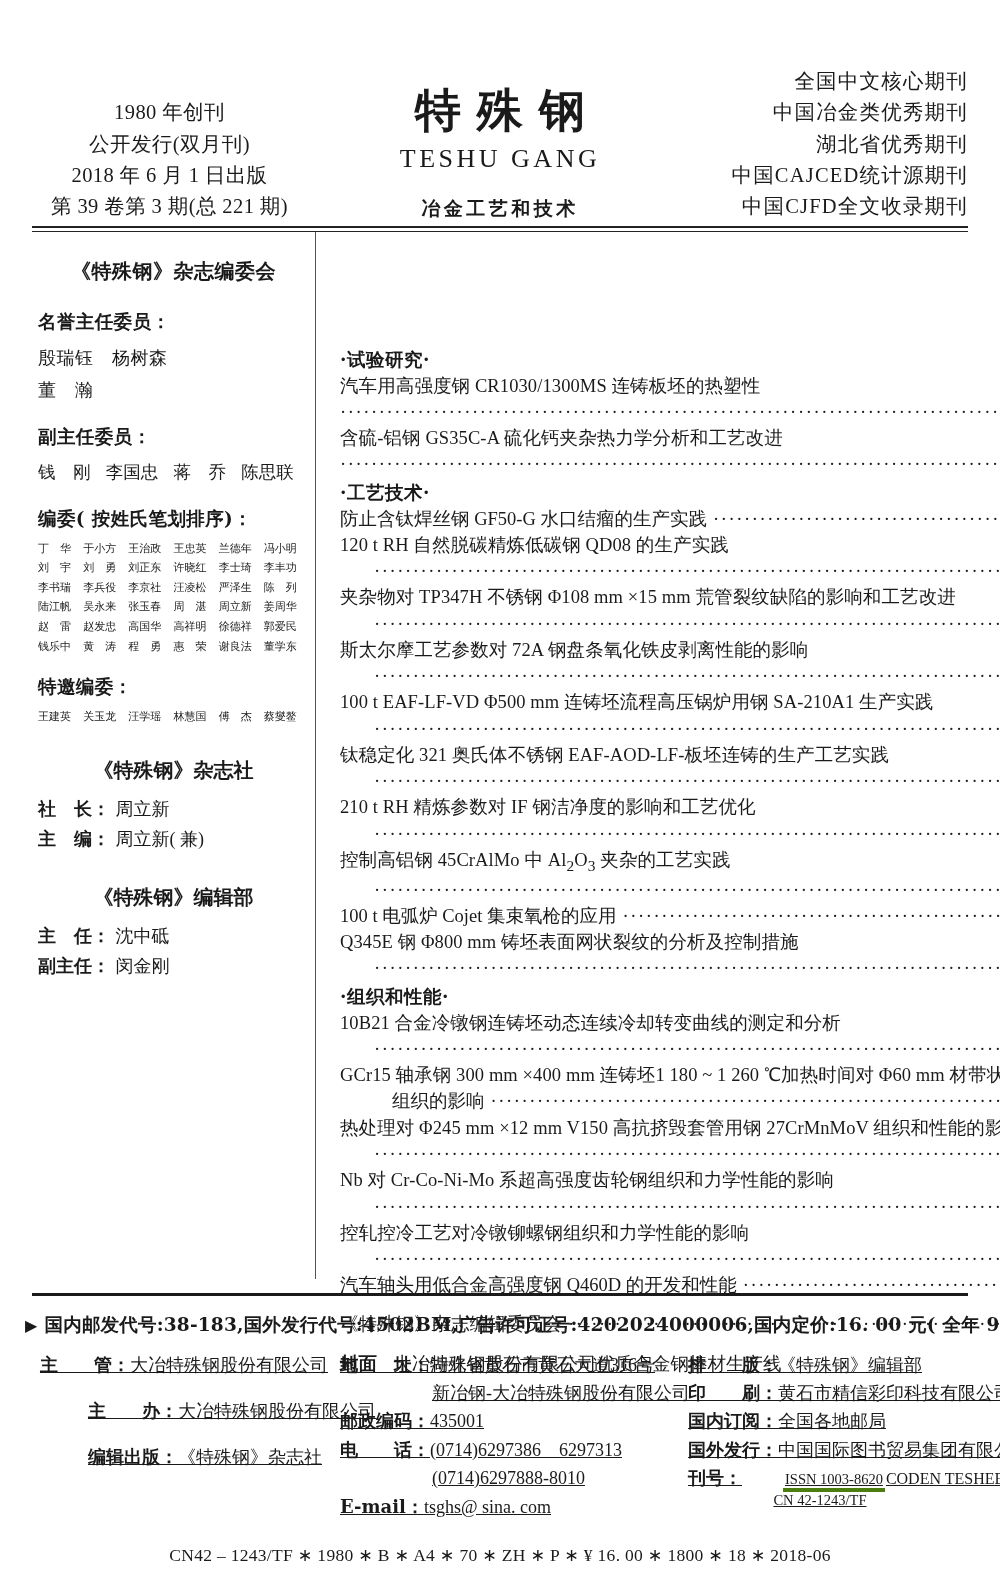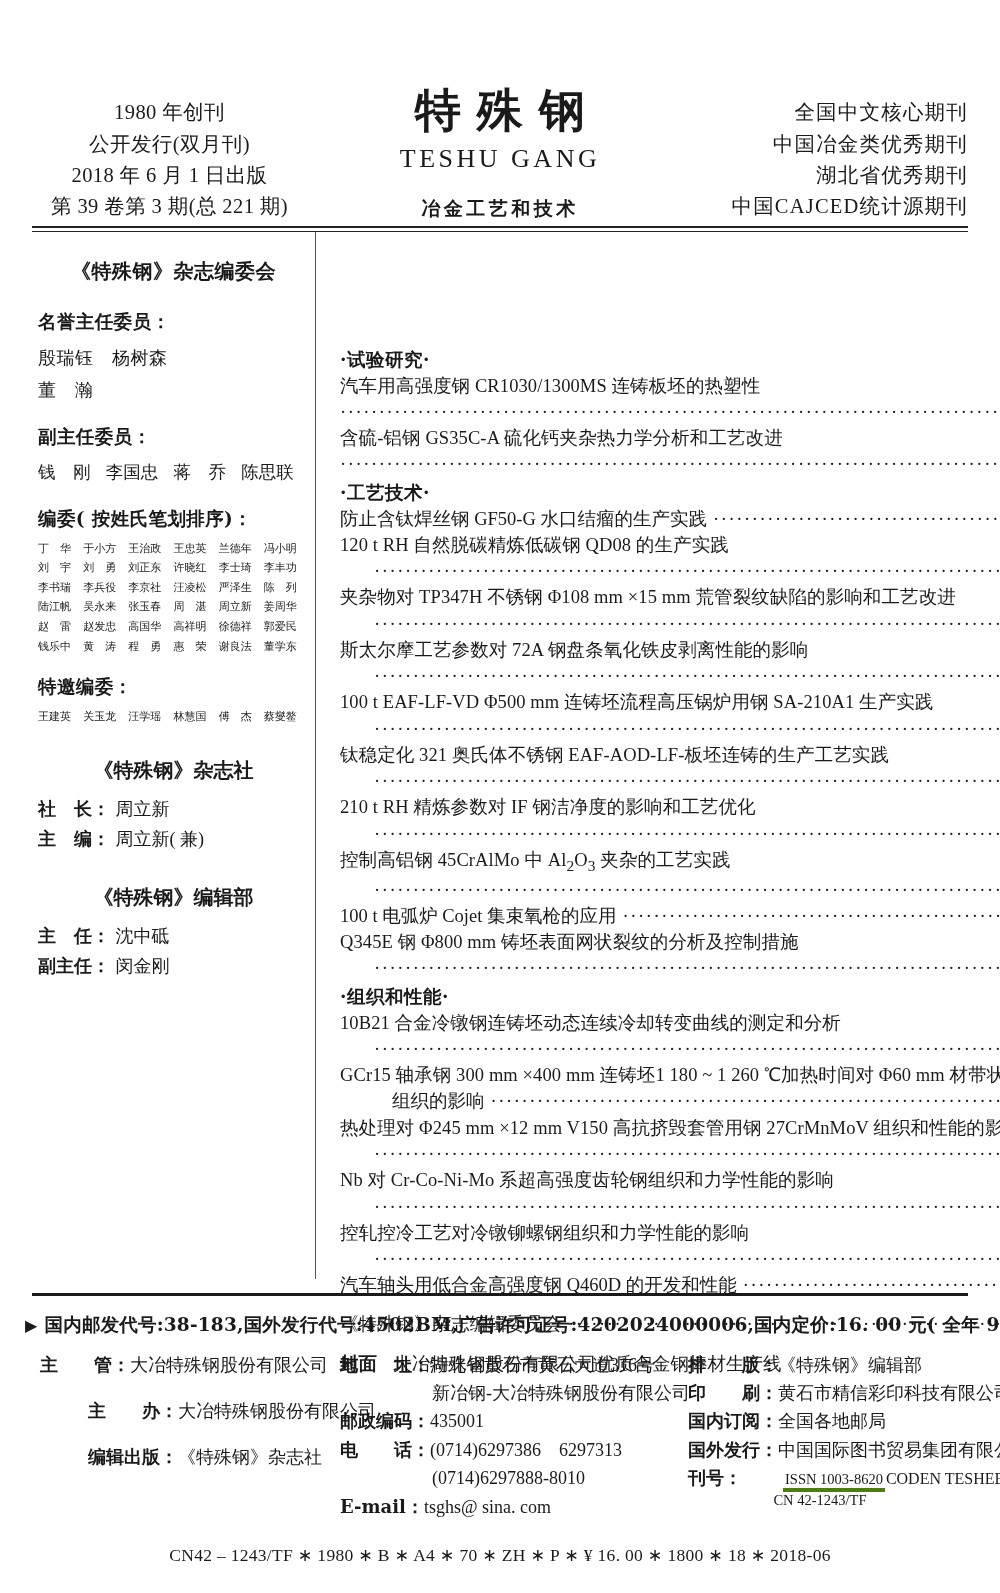--- a/index.html
+++ b/index.html
@@ -206,20 +206,21 @@
     font-family: "DejaVu Serif", serif;
     padding: 16px 0 12px 0;
     letter-spacing: 0.2px;
     white-space: nowrap;
   }
   .sub-banner .arw { font-size: 16px; padding: 0 7px; }
   .imprint {
     display: flex;
     padding: 2px 22px 0 22px;
     font-family: "Liberation Serif", serif;
+    text-decoration: underline;
   }
   .imp-col { display: flex; flex-direction: column; }
   .imp-a { width: 300px; }
   .imp-b { width: 348px; }
   .imp-c { flex: 1; }
   .imp-row {
     font-size: 18px;
     line-height: 1.58;
     white-space: nowrap;
     display: flex;
@@ -272,20 +273,21 @@
       <div class="journal-cn">特殊钢</div>
       <div class="journal-en">TESHU GANG</div>
       <div class="journal-sub">冶金工艺和技术</div>
     </div>
 
     <div class="mh-right">
       <div>全国中文核心期刊</div>
       <div>中国冶金类优秀期刊</div>
       <div>湖北省优秀期刊</div>
       <div>中国CAJCED统计源期刊</div>
+      <div>中国CJFD全文收录期刊</div>
     </div>
   </div>
 
   <div class="rule-double">
     <div class="rule-double-inner"></div>
   </div>
 
   <div class="columns">
 
     <div class="col-left">

